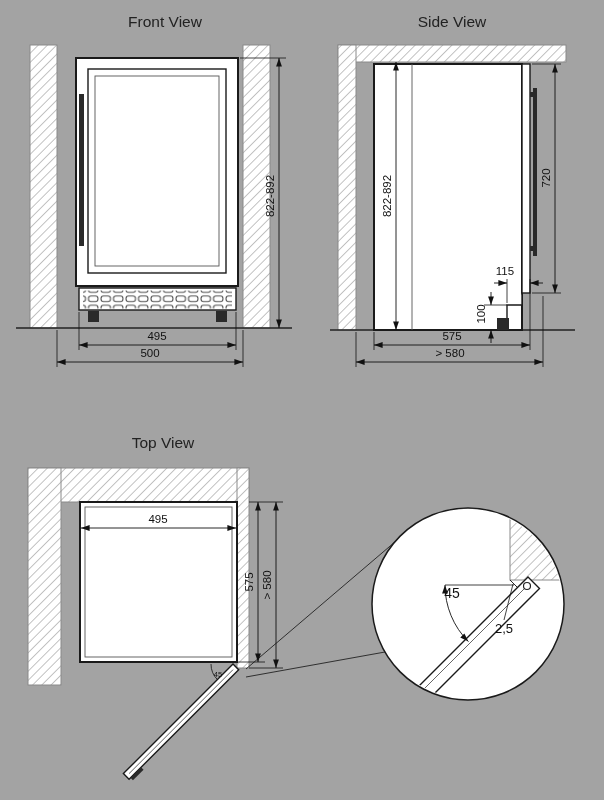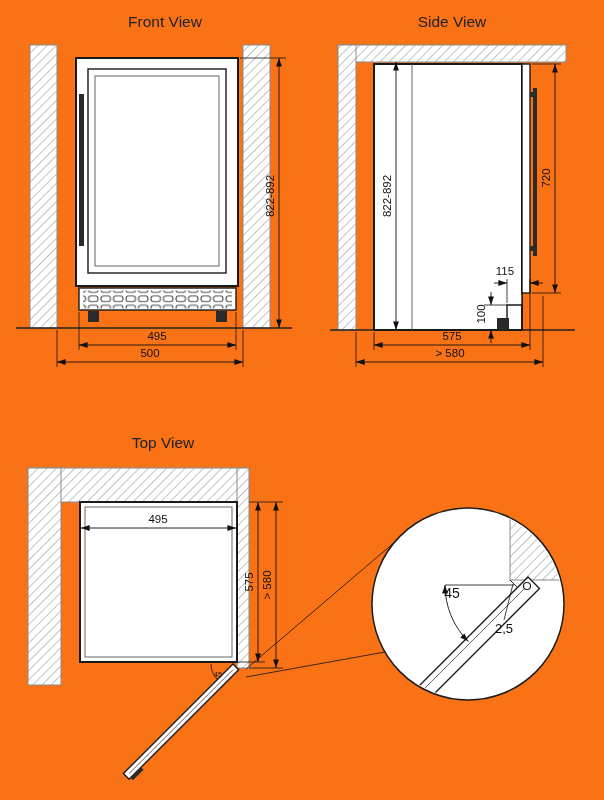--- a/index.html
+++ b/index.html
@@ -1,16 +1,16 @@
 <!DOCTYPE html>
 <html><head>
 <meta charset="utf-8">
 <style>
   html,body{margin:0;padding:0;background:#fff;}
-  .page{width:604px;height:800px;background:#f97316;position:relative;overflow:hidden;
+  .page{width:604px;height:800px;background:#a3a3a3;position:relative;overflow:hidden;
         font-family:"Liberation Sans", sans-serif;}
   svg{display:block;}
   .title{font-family:"Liberation Sans",sans-serif;font-size:15.5px;fill:#222;}
   .dim{font-family:"Liberation Sans",sans-serif;font-size:11.5px;fill:#111;}
   .dim-lg{font-family:"Liberation Sans",sans-serif;font-size:14px;fill:#111;}
   .dim-md{font-family:"Liberation Sans",sans-serif;font-size:13px;fill:#111;}
   .dim-xs{font-family:"Liberation Sans",sans-serif;font-size:7.5px;fill:#111;}
   .wall{fill:url(#hatch);stroke:#8a8a8a;stroke-width:1;}
   .heavy{stroke:#1a1a1a;stroke-width:2;fill:#fff;}
   .med{stroke:#1a1a1a;stroke-width:1.4;fill:#fff;}

